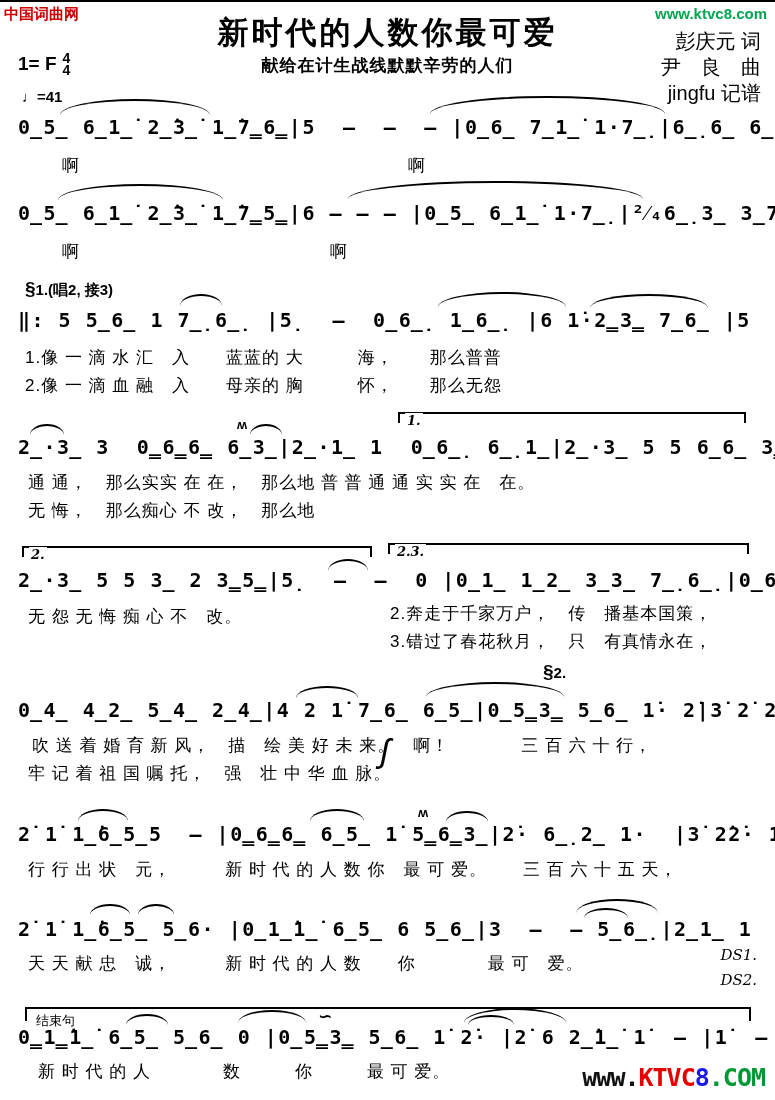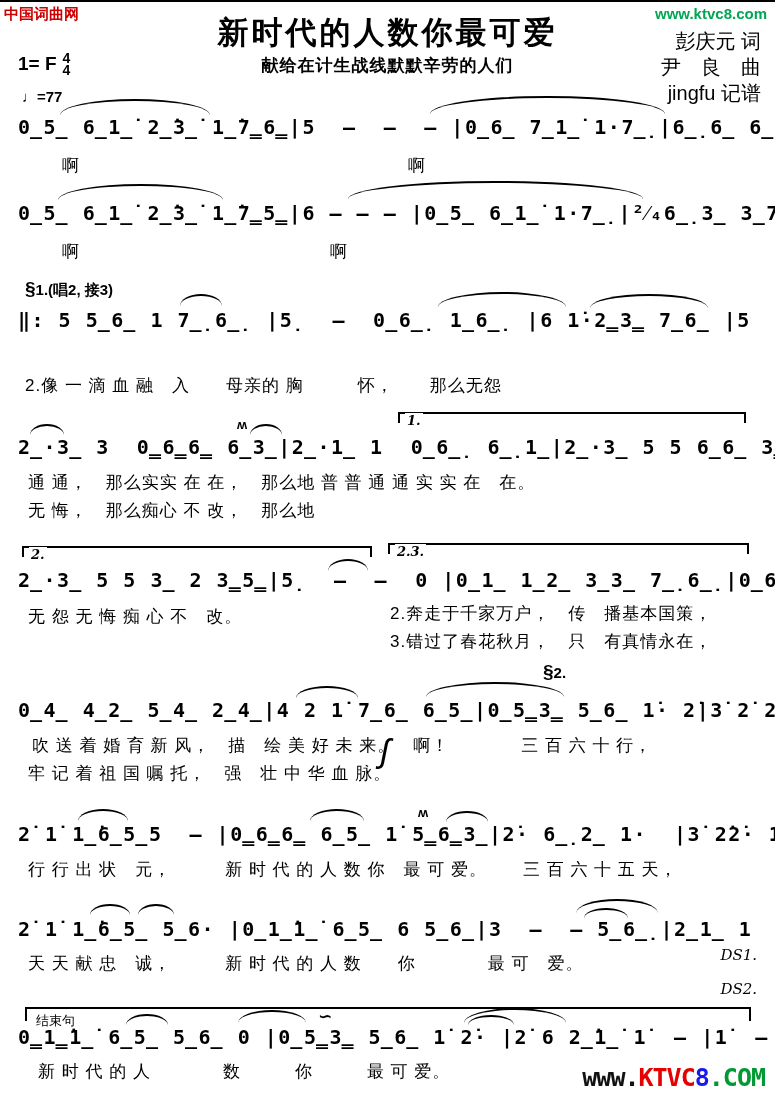--- a/index.html
+++ b/index.html
@@ -48,39 +48,40 @@
     <div>尹　良　曲</div>
     <div>jingfu 记谱</div>
   </div>
   <div class="abs keysig">
     <span>1= F</span>
     <span class="meter">
       <span>4</span>
       <span>4</span>
     </span>
   </div>
-  <div class="abs tempo">♩=77</div>
+  <div class="abs tempo">♩=41</div>
 
   <div class="arc" style="left:60px;top:99px;width:150px;height:14px;"></div>
   <div class="arc" style="left:430px;top:96px;width:235px;height:16px;"></div>
   <div class="note-line" style="top:114px;">0̲5̲ 6̲1̲̇ 2̲̇3̲̇ 1̲̇7̳6̳|5  –  –  – |0̲6̲ 7̲1̲̇ 1·7̲̣|6̲̣6̲ 6̲3̲ 2  – |</div>
   <div class="lyr" style="left:62px;top:156px;">啊</div>
   <div class="lyr" style="left:408px;top:156px;">啊</div>
 
   <div class="arc" style="left:58px;top:184px;width:165px;height:14px;"></div>
   <div class="arc" style="left:348px;top:181px;width:295px;height:16px;"></div>
   <div class="note-line" style="top:200px;">0̲5̲ 6̲1̲̇ 2̲̇3̲̇ 1̲̇7̳5̳|6 – – – |0̲5̲ 6̲1̲̇ 1·7̲̣|²⁄₄6̲̣3̲ 3̲7̳̣6̳̣|⁴⁄₄1 – – – |</div>
   <div class="lyr" style="left:62px;top:242px;">啊</div>
   <div class="lyr" style="left:330px;top:242px;">啊</div>
 
   <div class="marker" style="left:25px;top:278px;"><span class="sg">§</span><span>1.(唱2, 接3)</span></div>
   <div class="arc" style="left:180px;top:294px;width:42px;height:10px;"></div>
   <div class="arc" style="left:438px;top:292px;width:128px;height:13px;"></div>
   <div class="arc" style="left:590px;top:294px;width:118px;height:12px;"></div>
   <div class="note-line" style="top:307px;">‖: 5 5̲6̲ 1 7̲̣6̲̣ |5̣  –  0̲6̲̣ 1̲6̲̣ |6 1̇·2̳3̳ 7̲6̲ |5  –  5̲6̳6̳5̲3̲ |</div>
+  <div class="lyr" style="left:25px;top:348px;">1.像 一 滴 水 汇　入　　蓝蓝的 大　　　海，　　那么普普</div>
   <div class="lyr" style="left:25px;top:376px;">2.像 一 滴 血 融　入　　母亲的 胸　　　怀，　　那么无怨</div>
 
   <div class="volta" style="left:398px;top:412px;width:344px;">
       <span class="vlab">1.</span>
     </div>
   <div class="orn" style="left:237px;top:417px;">ʍ</div>
   <div class="arc" style="left:30px;top:424px;width:34px;height:9px;"></div>
   <div class="arc" style="left:250px;top:424px;width:32px;height:9px;"></div>
   <div class="note-line" style="top:434px;">2̲·3̲ 3  0̳6̳6̳ 6̲3̲|2̲·1̲ 1  0̲6̲̣ 6̲̣1̲|2̲·3̲ 5 5 6̲6̲ 3̳2̳|2  –  –  0 :‖</div>
   <div class="lyr" style="left:28px;top:473px;">通 通，　那么实实 在 在，　那么地 普 普 通 通 实 实 在　在。</div>
@@ -113,21 +114,21 @@
   <div class="note-line" style="top:821px;">2̇ 1̇ 1̲̇6̲5̲5  – |0̳6̳6̳ 6̲5̲ 1̇ 5̳6̳3̲|2̇· 6̲̣2̲ 1·  |3̇ 2̇2̇· 1̲̇6̲ 1̇·  |</div>
   <div class="lyr" style="left:28px;top:860px;">行 行 出 状　元，　　　新 时 代 的 人 数 你　最 可 爱。　　三 百 六 十 五 天，</div>
 
   <div class="arc" style="left:90px;top:904px;width:40px;height:9px;"></div>
   <div class="arc" style="left:138px;top:904px;width:36px;height:9px;"></div>
   <div class="arc" style="left:576px;top:899px;width:82px;height:12px;"></div>
   <div class="arc" style="left:584px;top:908px;width:44px;height:8px;"></div>
   <div class="note-line" style="top:916px;">2̇ 1̇ 1̲̇6̲5̲ 5̲6· |0̲1̲̇1̲̇ 6̲5̲ 6 5̲6̲|3  –  – 5̲6̲̣|2̲1̲ 1  –  0 ‖</div>
   <div class="lyr" style="left:28px;top:954px;">天 天 献 忠　诚，　　　新 时 代 的 人 数　　你　　　　最 可　爱。</div>
   <div class="ds" style="right:18px;top:946px;">DS1.</div>
-  <div class="ds" style="right:18px;top:971px;margin-top:9px;">DS2.</div>
+  <div class="ds" style="right:18px;top:971px;">DS2.</div>
 
   <div class="volta" style="left:25px;top:1007px;width:722px;height:12px;">
       <span class="endlab">结束句</span>
     </div>
   <div class="arc" style="left:126px;top:1014px;width:42px;height:9px;"></div>
   <div class="arc" style="left:238px;top:1010px;width:68px;height:11px;"></div>
   <div class="orn" style="left:318px;top:1006px;font-size:17px;">∽</div>
   <div class="arc" style="left:464px;top:1008px;width:102px;height:13px;"></div>
   <div class="arc" style="left:468px;top:1015px;width:46px;height:8px;"></div>
   <div class="note-line" style="top:1024px;">0̳1̳̇1̲̇ 6̲5̲ 5̲6̲ 0 |0̲5̳3̳ 5̲6̲ 1̇ 2̇· |2̇ 6 2̲̇1̲̇ 1̇  – |1̇  –  –  0 ‖</div>

